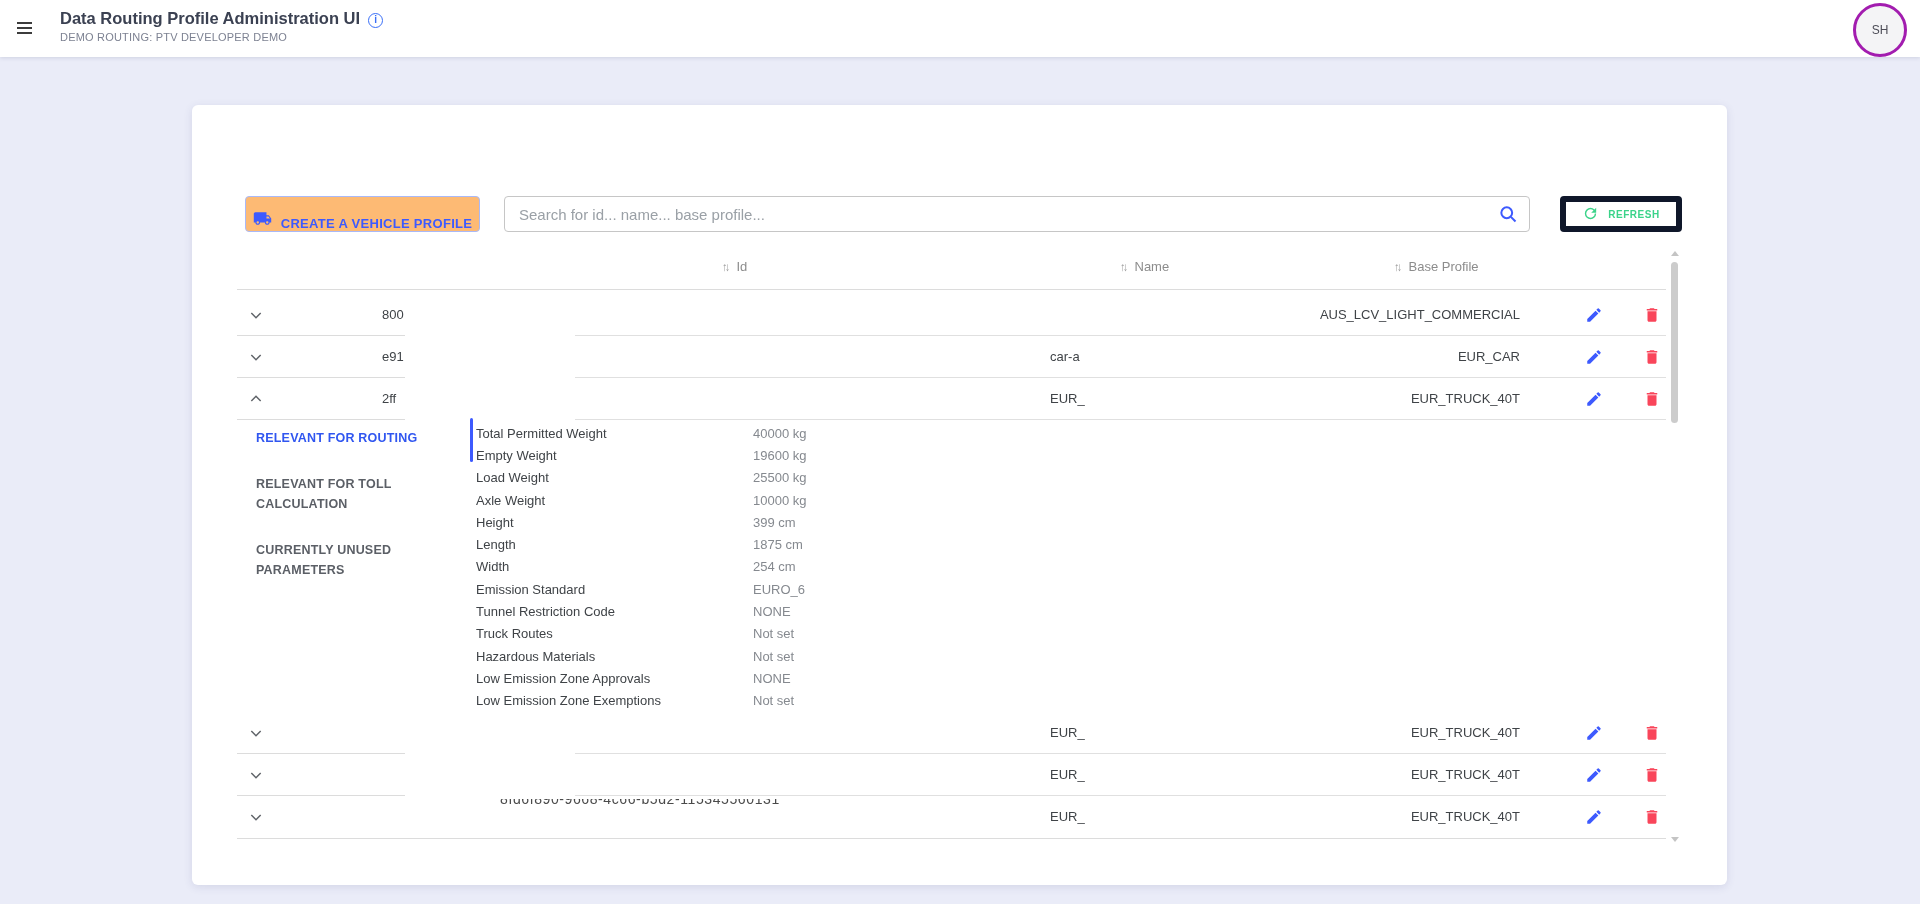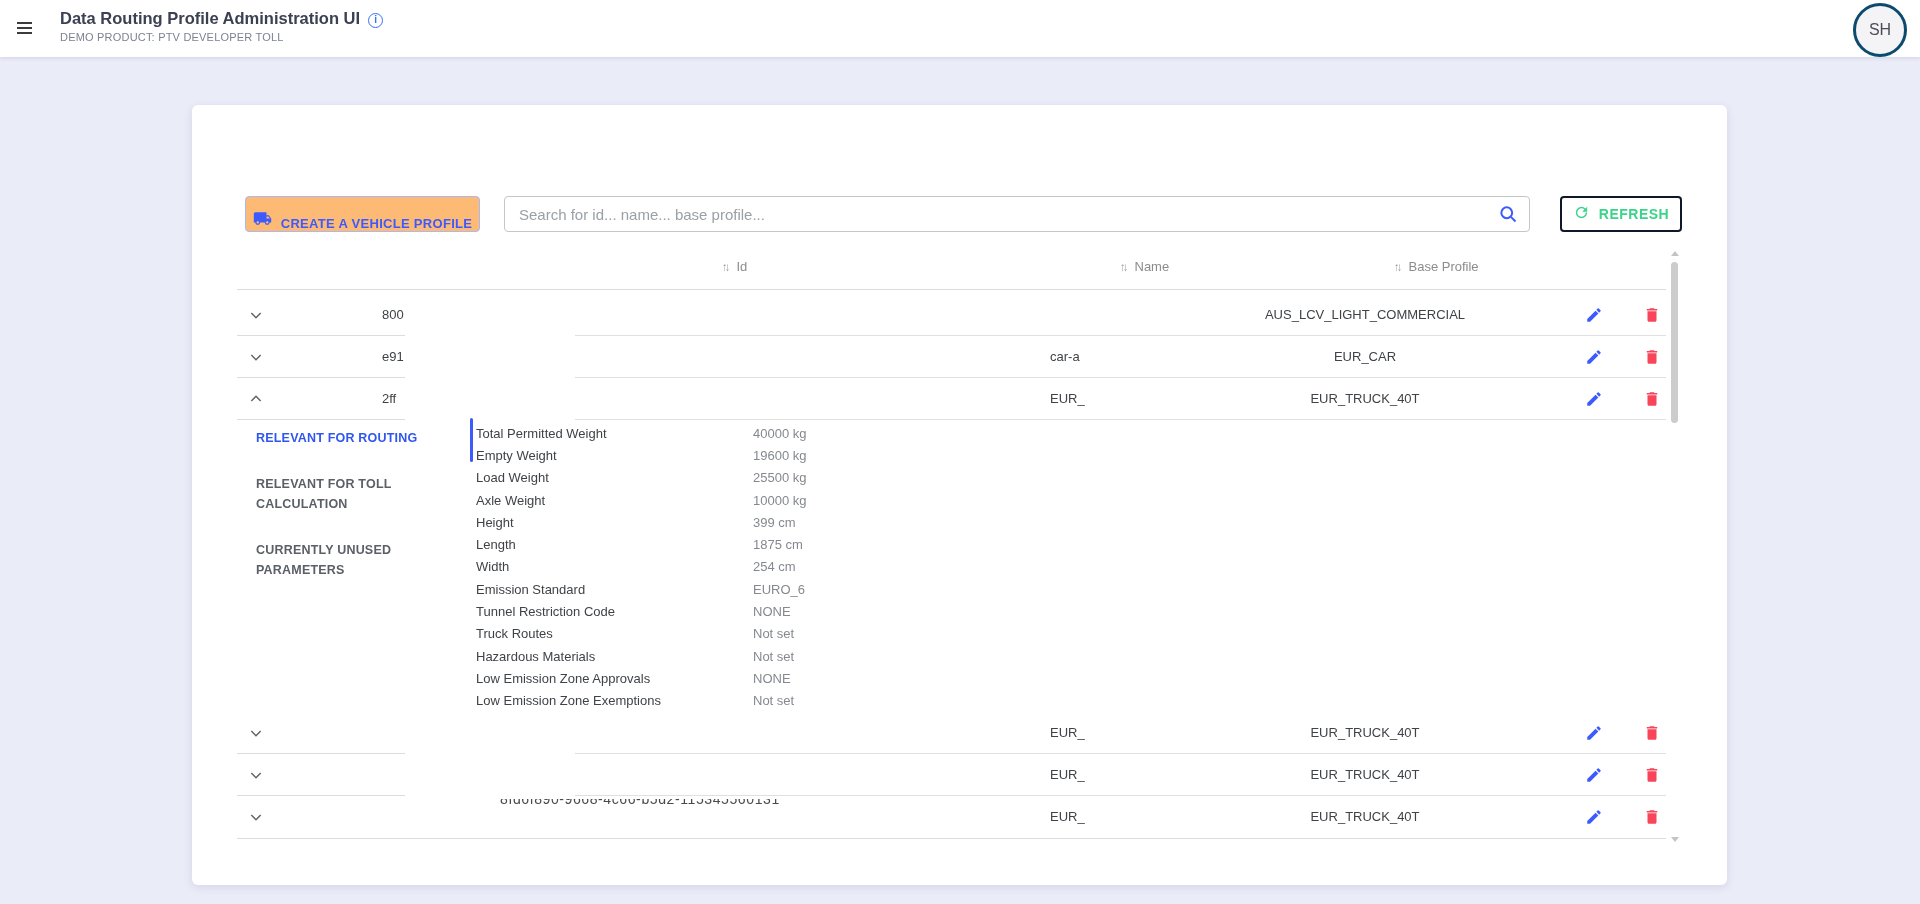--- a/index.html
+++ b/index.html
@@ -10,21 +10,21 @@
   .topbar { position:absolute; top:0; left:0; width:1920px; height:57px; background:#ffffff;
             box-shadow:0 1px 4px rgba(40,50,90,.14); z-index:5; }
   .menu-btn { position:absolute; left:17px; top:20px; width:22px; height:18px; cursor:pointer; padding-top:2px; }
   .menu-btn i { display:block; width:15px; height:2px; background:#3c3c3c; margin:0 0 3px 0; }
   .title { position:absolute; left:60px; top:9px; font-size:16.5px; font-weight:bold; color:#3b4152; white-space:nowrap; }
   .info-badge { display:inline-block; width:15px; height:15px; border:1.5px solid #3a6ff7; border-radius:50%;
                 color:#3a6ff7; font-size:10px; line-height:12px; text-align:center; font-weight:bold;
                 margin-left:8px; vertical-align:1px; cursor:pointer; }
   .subtitle { position:absolute; left:60px; top:31px; font-size:11px; letter-spacing:.2px; color:#7d8292; white-space:nowrap; }
   .avatar { position:absolute; right:13px; top:3px; width:54px; height:54px; border-radius:50%;
-            border:3px solid #0c4a6e; background:#f4f4f6; color:#4c4c57; font-size:16px;
+            border:3px solid #a21caf; background:#f4f4f6; color:#4c4c57; font-size:12px;
             display:flex; align-items:center; justify-content:center; cursor:pointer; }
 
   
   .card { position:absolute; left:192px; top:105px; width:1535px; height:780px; background:#ffffff;
           border-radius:6px; box-shadow:0 2px 8px rgba(60,64,120,.13); }
 
   
   .tabs { position:absolute; top:0; left:0; width:100%; height:63px; }
   .tab { position:absolute; top:0; height:60px; line-height:60px; font-size:13px; letter-spacing:.3px;
          color:#5f6368; font-weight:bold; cursor:pointer; white-space:nowrap; }
@@ -35,38 +35,38 @@
   
   .btn-create { position:absolute; left:53px; top:91px; width:235px; height:36px; background:#fdba74;
                 border:1px solid #a9b9f8; border-radius:4px; color:#3d5afe; font-size:13px; font-weight:bold;
                 letter-spacing:.3px; display:flex; align-items:flex-end; justify-content:center; gap:9px; cursor:pointer; }
   .search-wrap { position:absolute; left:312px; top:91px; width:1026px; height:36px;border-radius:15px; }
   .search-input { width:100%; height:100%; border:1px solid #c6c6c6; border-radius:4px; padding:0 44px 0 14px;
                   font-size:15px; color:#444; font-family:"Liberation Sans", sans-serif; outline:none; background:#fff; }
   .search-input::placeholder { color:#9aa0a6; }
   .search-icon { position:absolute; right:12px; top:8px; cursor:pointer; }
   .btn-refresh { position:absolute; left:1368px; top:91px; width:122px; height:36px; background:#fff;
-                 border:2px solid #0f172a; border-radius:4px; color:#3bd38a; font-size:14px; font-weight:bold;
+                 border:6px solid #0f172a; border-radius:4px; color:#3bd38a; font-size:10px; font-weight:bold;
                  letter-spacing:.5px; display:flex; align-items:center; justify-content:center; gap:9px; cursor:pointer; }
 
   
   .th { position:absolute; top:145px; height:34px; line-height:34px; font-size:13px; color:#8c8c8c;
         cursor:pointer; white-space:nowrap; }
   .sort { display:inline-block; font-size:11.5px; color:#9a9a9a; letter-spacing:-3px; margin-right:9px; }
 
   
   .hline { position:absolute; height:1px; background:#dcdcdc; }
   .trow { position:absolute; left:0; width:1492px; height:42px; }
   .chev { position:absolute; left:56px; top:13px; width:16px; height:16px; cursor:pointer; }
   .cell-id { position:absolute; left:190px; top:0; width:23px; height:41px; line-height:41px; overflow:hidden;
              font-size:13px; color:#3f4347; border-bottom:0; white-space:nowrap; }
   .cell-name { position:absolute; left:858px; top:0; width:40px; height:41px; line-height:41px; overflow:hidden;
                font-size:13px; color:#3f4347; white-space:nowrap; }
   .cell-base { position:absolute; left:1018px; top:0; width:310px; height:41px; line-height:41px;
-               text-align:center; font-size:13px; color:#3f4347; white-space:nowrap; }
+               text-align:right; font-size:13px; color:#3f4347; white-space:nowrap; }
   .act-edit { position:absolute; left:1393px; top:12px; width:18px; height:18px; cursor:pointer; }
   .act-del  { position:absolute; left:1451px; top:12px; width:18px; height:18px; cursor:pointer; }
   .sep-a { position:absolute; left:45px;  bottom:0; width:168px;  height:1px; background:#dcdcdc; }
   .sep-b { position:absolute; left:383px; bottom:0; width:1091px; height:1px; background:#e0e0e0; }
 
   .id-sliver { position:absolute; left:308px; top:3px; width:285px; height:13px; overflow:hidden; }
   .id-sliver span { display:block; margin-top:-8px; line-height:16px; font-size:14px; letter-spacing:.6px;
                     color:#4a4a4a; white-space:nowrap; }
 
   
@@ -92,21 +92,21 @@
 </head>
 <body>
 
 <div class="topbar">
   <div class="menu-btn">
       <i></i>
       <i></i>
       <i></i>
     </div>
   <div class="title"><span>Data Routing Profile Administration UI</span><span class="info-badge">i</span></div>
-  <div class="subtitle">DEMO PRODUCT: PTV DEVELOPER TOLL</div>
+  <div class="subtitle">DEMO ROUTING: PTV DEVELOPER DEMO</div>
   <div class="avatar">SH</div>
 </div>
 
 <div class="card">
 
 
   <button class="btn-create">
     <span><svg width="19" height="19" viewBox="0 0 24 24" fill="#3d5afe">
           <path d="M20 8h-3V4H3c-1.1 0-2 .9-2 2v11h2c0 1.66 1.34 3 3 3s3-1.34 3-3h6c0 1.66 1.34 3 3 3s3-1.34 3-3h2v-5l-3-4zM6 18.5c-.83 0-1.5-.67-1.5-1.5s.67-1.5 1.5-1.5 1.5.67 1.5 1.5-.67 1.5-1.5 1.5zm13.5-9 1.96 2.5H17V9.5h2.5zm-1.5 9c-.83 0-1.5-.67-1.5-1.5s.67-1.5 1.5-1.5 1.5.67 1.5 1.5-.67 1.5-1.5 1.5z"></path>
         </svg></span>

